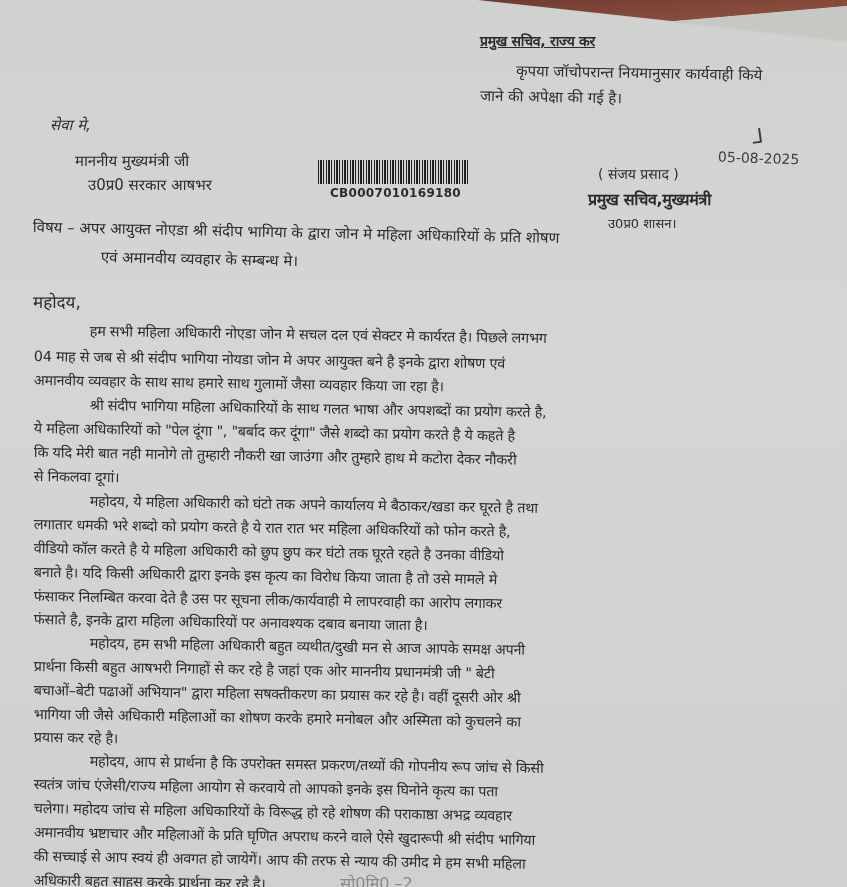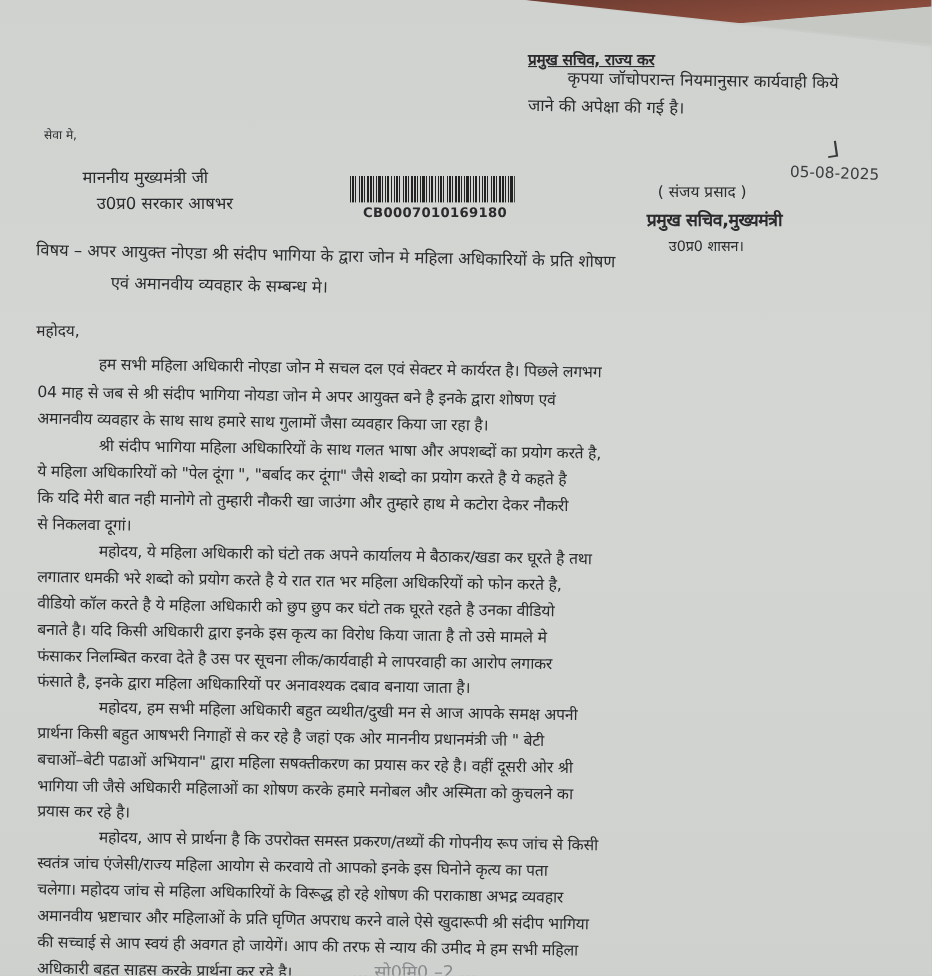--- a/index.html
+++ b/index.html
@@ -13,37 +13,37 @@
     position:absolute; right:0; top:0; width:420px; height:40px;
     background:linear-gradient(175deg,#6b3a30 0%,#8a4c3c 55%,#c6c8c4 56%);
     clip-path:polygon(12% 0,100% 0,100% 100%);
   }
   .paper {
     position:absolute; left:0; top:0; width:847px; height:887px;
     background:linear-gradient(180deg,#cfd2cf 0%,#d3d6d3 40%,#ced1ce 100%);
     clip-path:polygon(0 0,56% 0,100% 4.8%,100% 100%,0 100%);
   }
   .abs { position:absolute; white-space:nowrap; }
-  .note-head { left:480px; top:44px; font-size:14px; font-weight:bold; text-decoration:underline; letter-spacing:-0.3px; }
+  .note-head { left:480px; top:31px; font-size:14px; font-weight:bold; text-decoration:underline; letter-spacing:-0.3px; }
   .note-l1 { left:516px; top:62px; font-size:15px; transform:rotate(1deg); }
   .note-l2 { left:480px; top:86px; font-size:15px; transform:rotate(1deg); }
   .mark { left:752px; top:124px; font-size:20px; transform:rotate(-8deg); color:#3a3a3e; }
   .date { left:718px; top:150px; font-size:14px; color:#3e3e42; transform:rotate(2deg); }
-  .seva { left:40px; top:114px; font-size:11px; }
+  .seva { left:50px; top:114px; font-size:15px;font-style:italic; }
   .addr1 { left:75px; top:150px; font-size:15px; }
   .addr2 { left:88px; top:174px; font-size:15px; }
   .barcode { left:318px; top:160px; width:150px; height:24px;
     background:repeating-linear-gradient(90deg,#222 0 1px,transparent 1px 2px,#222 2px 4px,transparent 4px 5px,#222 5px 6px,transparent 6px 8px); }
   .barcode-text { left:330px; top:186px; font-size:12px; font-weight:bold; letter-spacing:0.3px;text-align:center; }
   .sig1 { left:598px; top:164px; font-size:14px; font-weight:normal; }
   .sig2 { left:588px; top:188px; font-size:16px; font-weight:bold; letter-spacing:-0.4px; }
   .sig3 { left:608px; top:214px; font-size:13px; font-weight:normal; }
   .subject { left:33px; top:216px; font-size:15px; transform:rotate(1.2deg); transform-origin:left top; }
   .subject2 { left:101px; top:246px; font-size:15px; transform:rotate(1.2deg); transform-origin:left top; }
-  .salute { left:33px; top:290px; font-size:14px; }
+  .salute { left:33px; top:290px; font-size:17px; }
   .body-line { position:absolute; left:34px; font-size:14.3px; white-space:nowrap; transform:rotate(0.9deg); transform-origin:left top; letter-spacing:-0.2px; }
   .indent { padding-left:56px; }
   .bottom-frag { left:320px; top:872px; font-size:16px; color:#8a8a8e; }
 </style>
 </head>
 <body>
 
 <div class="bg-corner"></div>
 <div class="paper">
 

